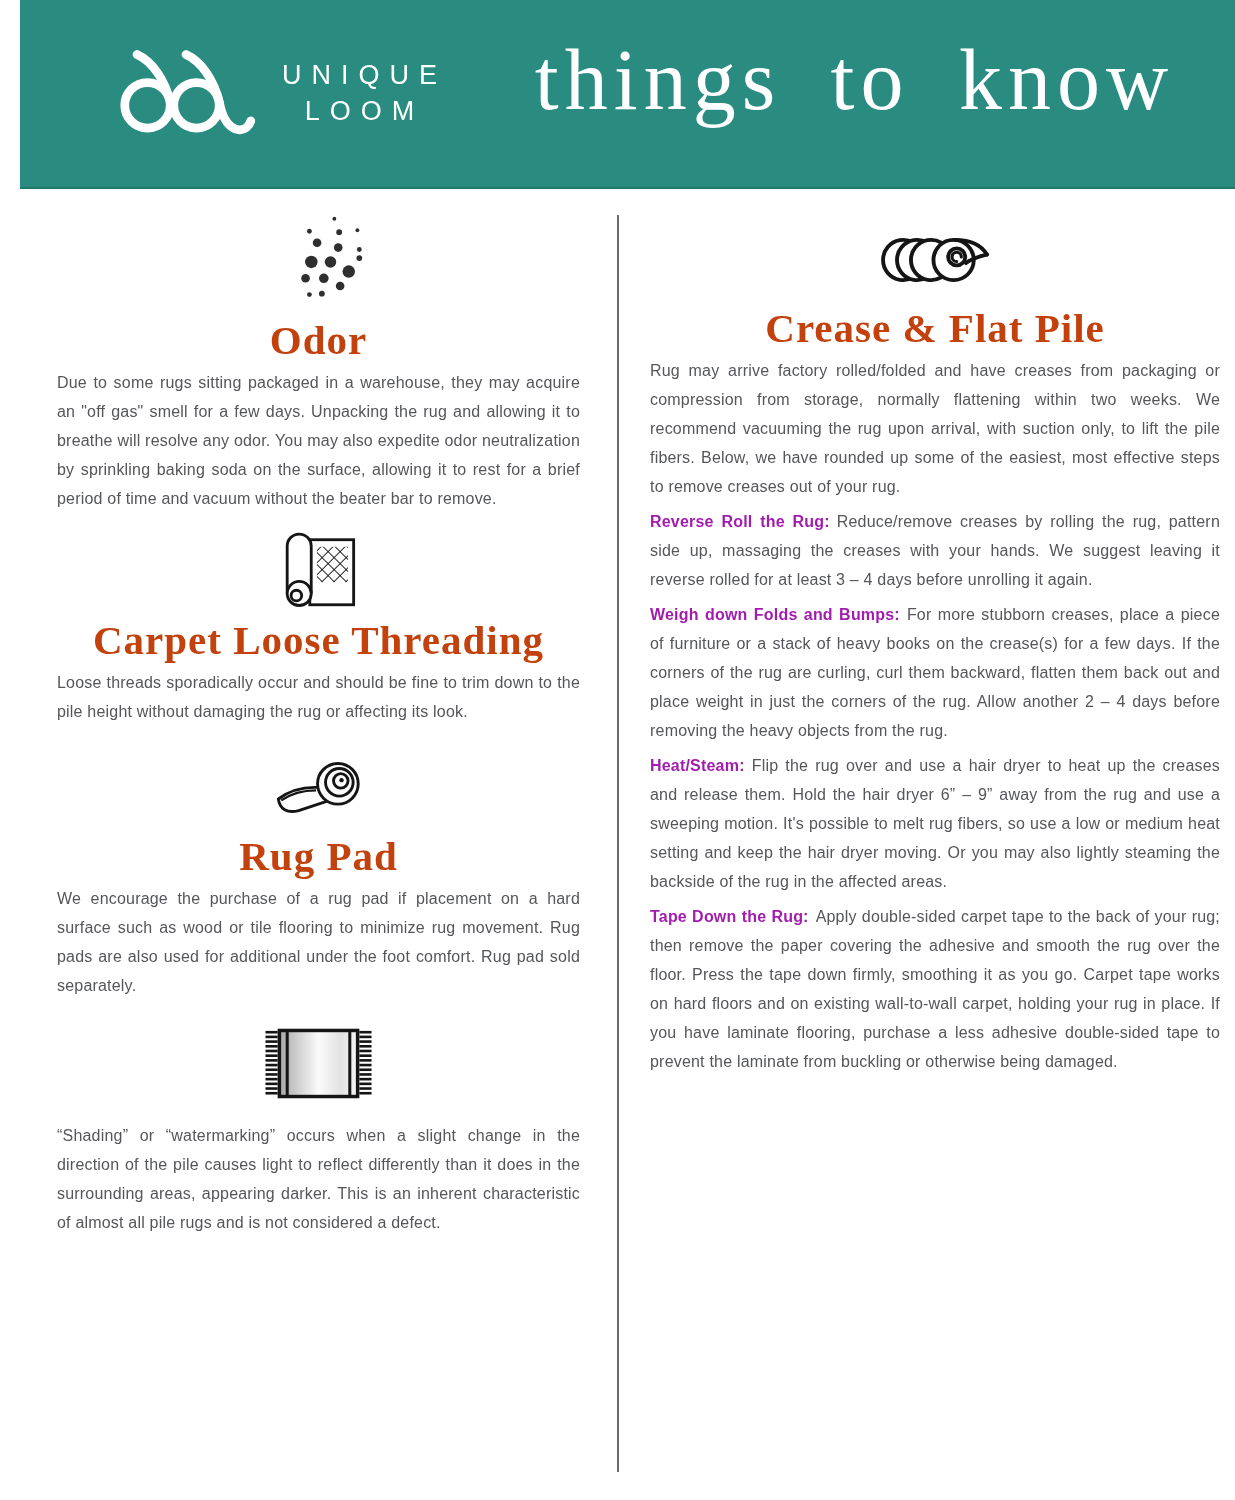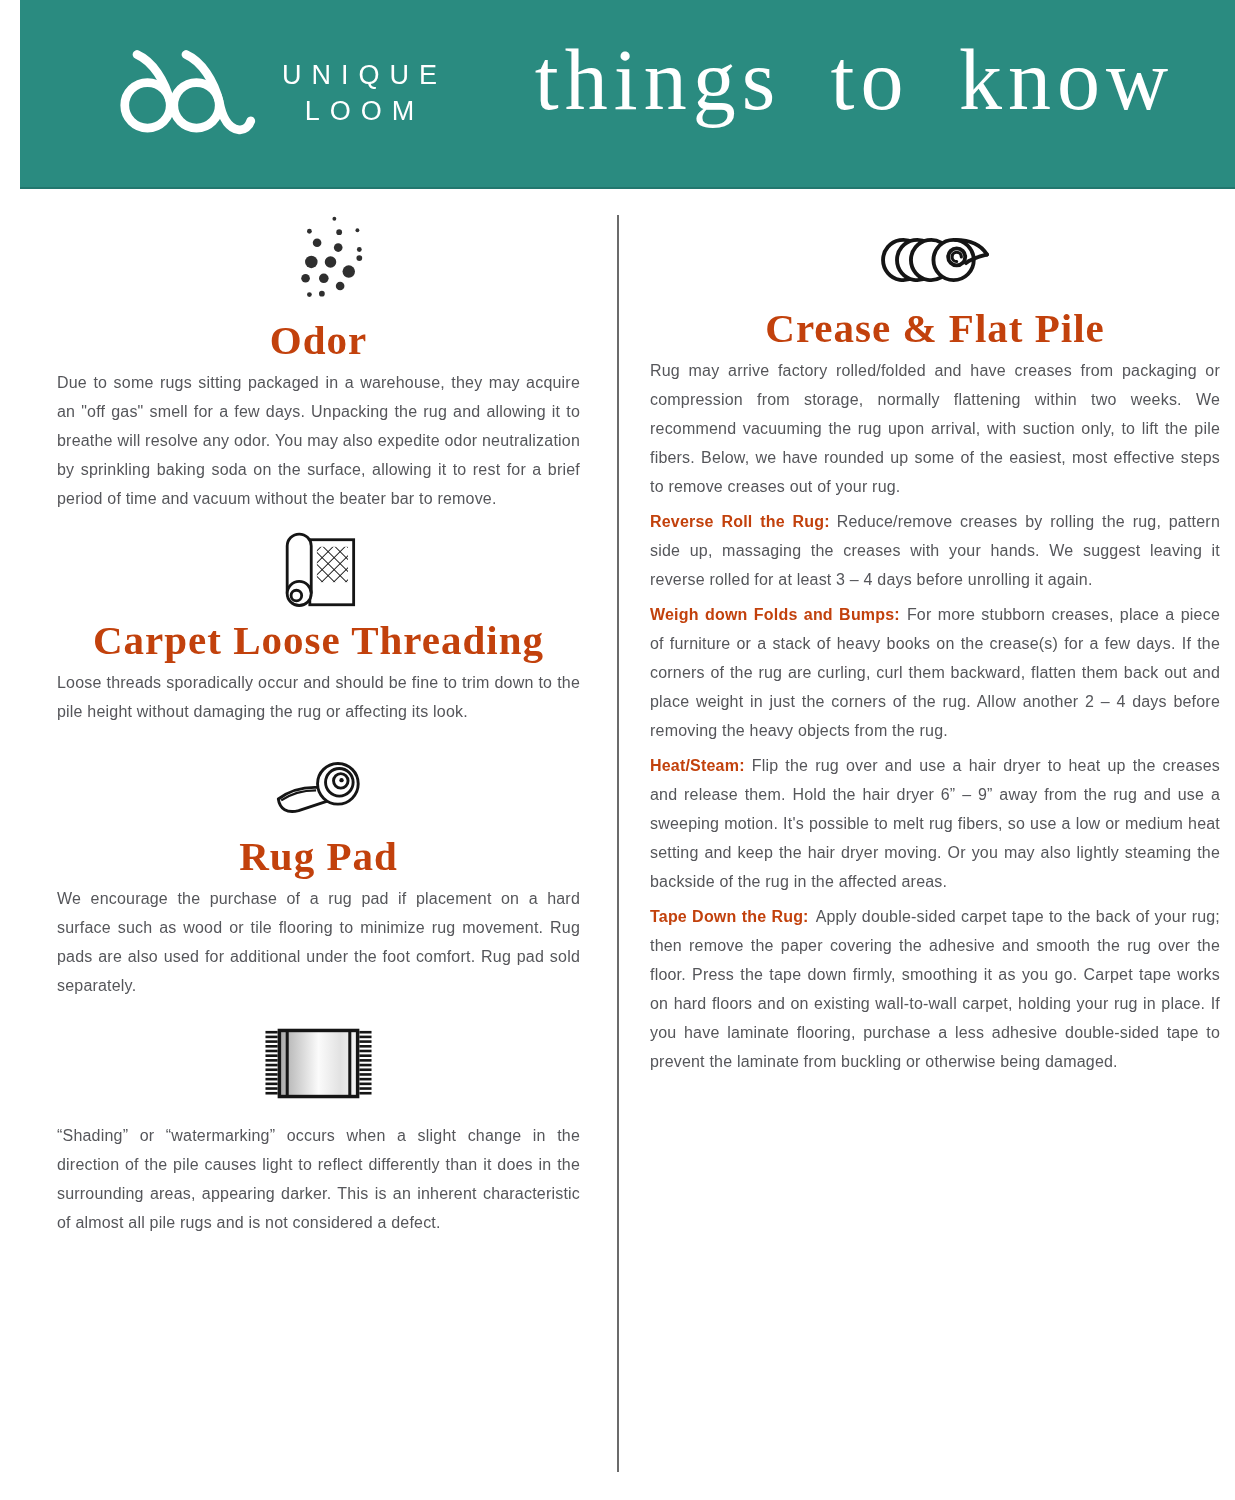--- a/index.html
+++ b/index.html
@@ -67,21 +67,21 @@
   p.body{
     margin:6px 0 0 0;
     text-align:justify;
     font-size:16px;
     line-height:29px;
     letter-spacing:0.2px;
     color:#55565a;
   }
   .tip{margin:37px 0 0 0;}
   .tip b{
-    color:#c2410c;
+    color:#a21caf;
     font-weight:700;
     margin-right:7px;
   }
   
   .m-odor-icon{margin:24px auto 4px auto;}
   .m-thread-icon{margin:14px auto 6px auto;}
   .m-pad-icon{margin:28px auto 8px auto;}
   .m-shade-icon{margin:26px auto 10px auto;}
   .m-crease-icon{margin:42px auto 12px auto;}
 </style>

